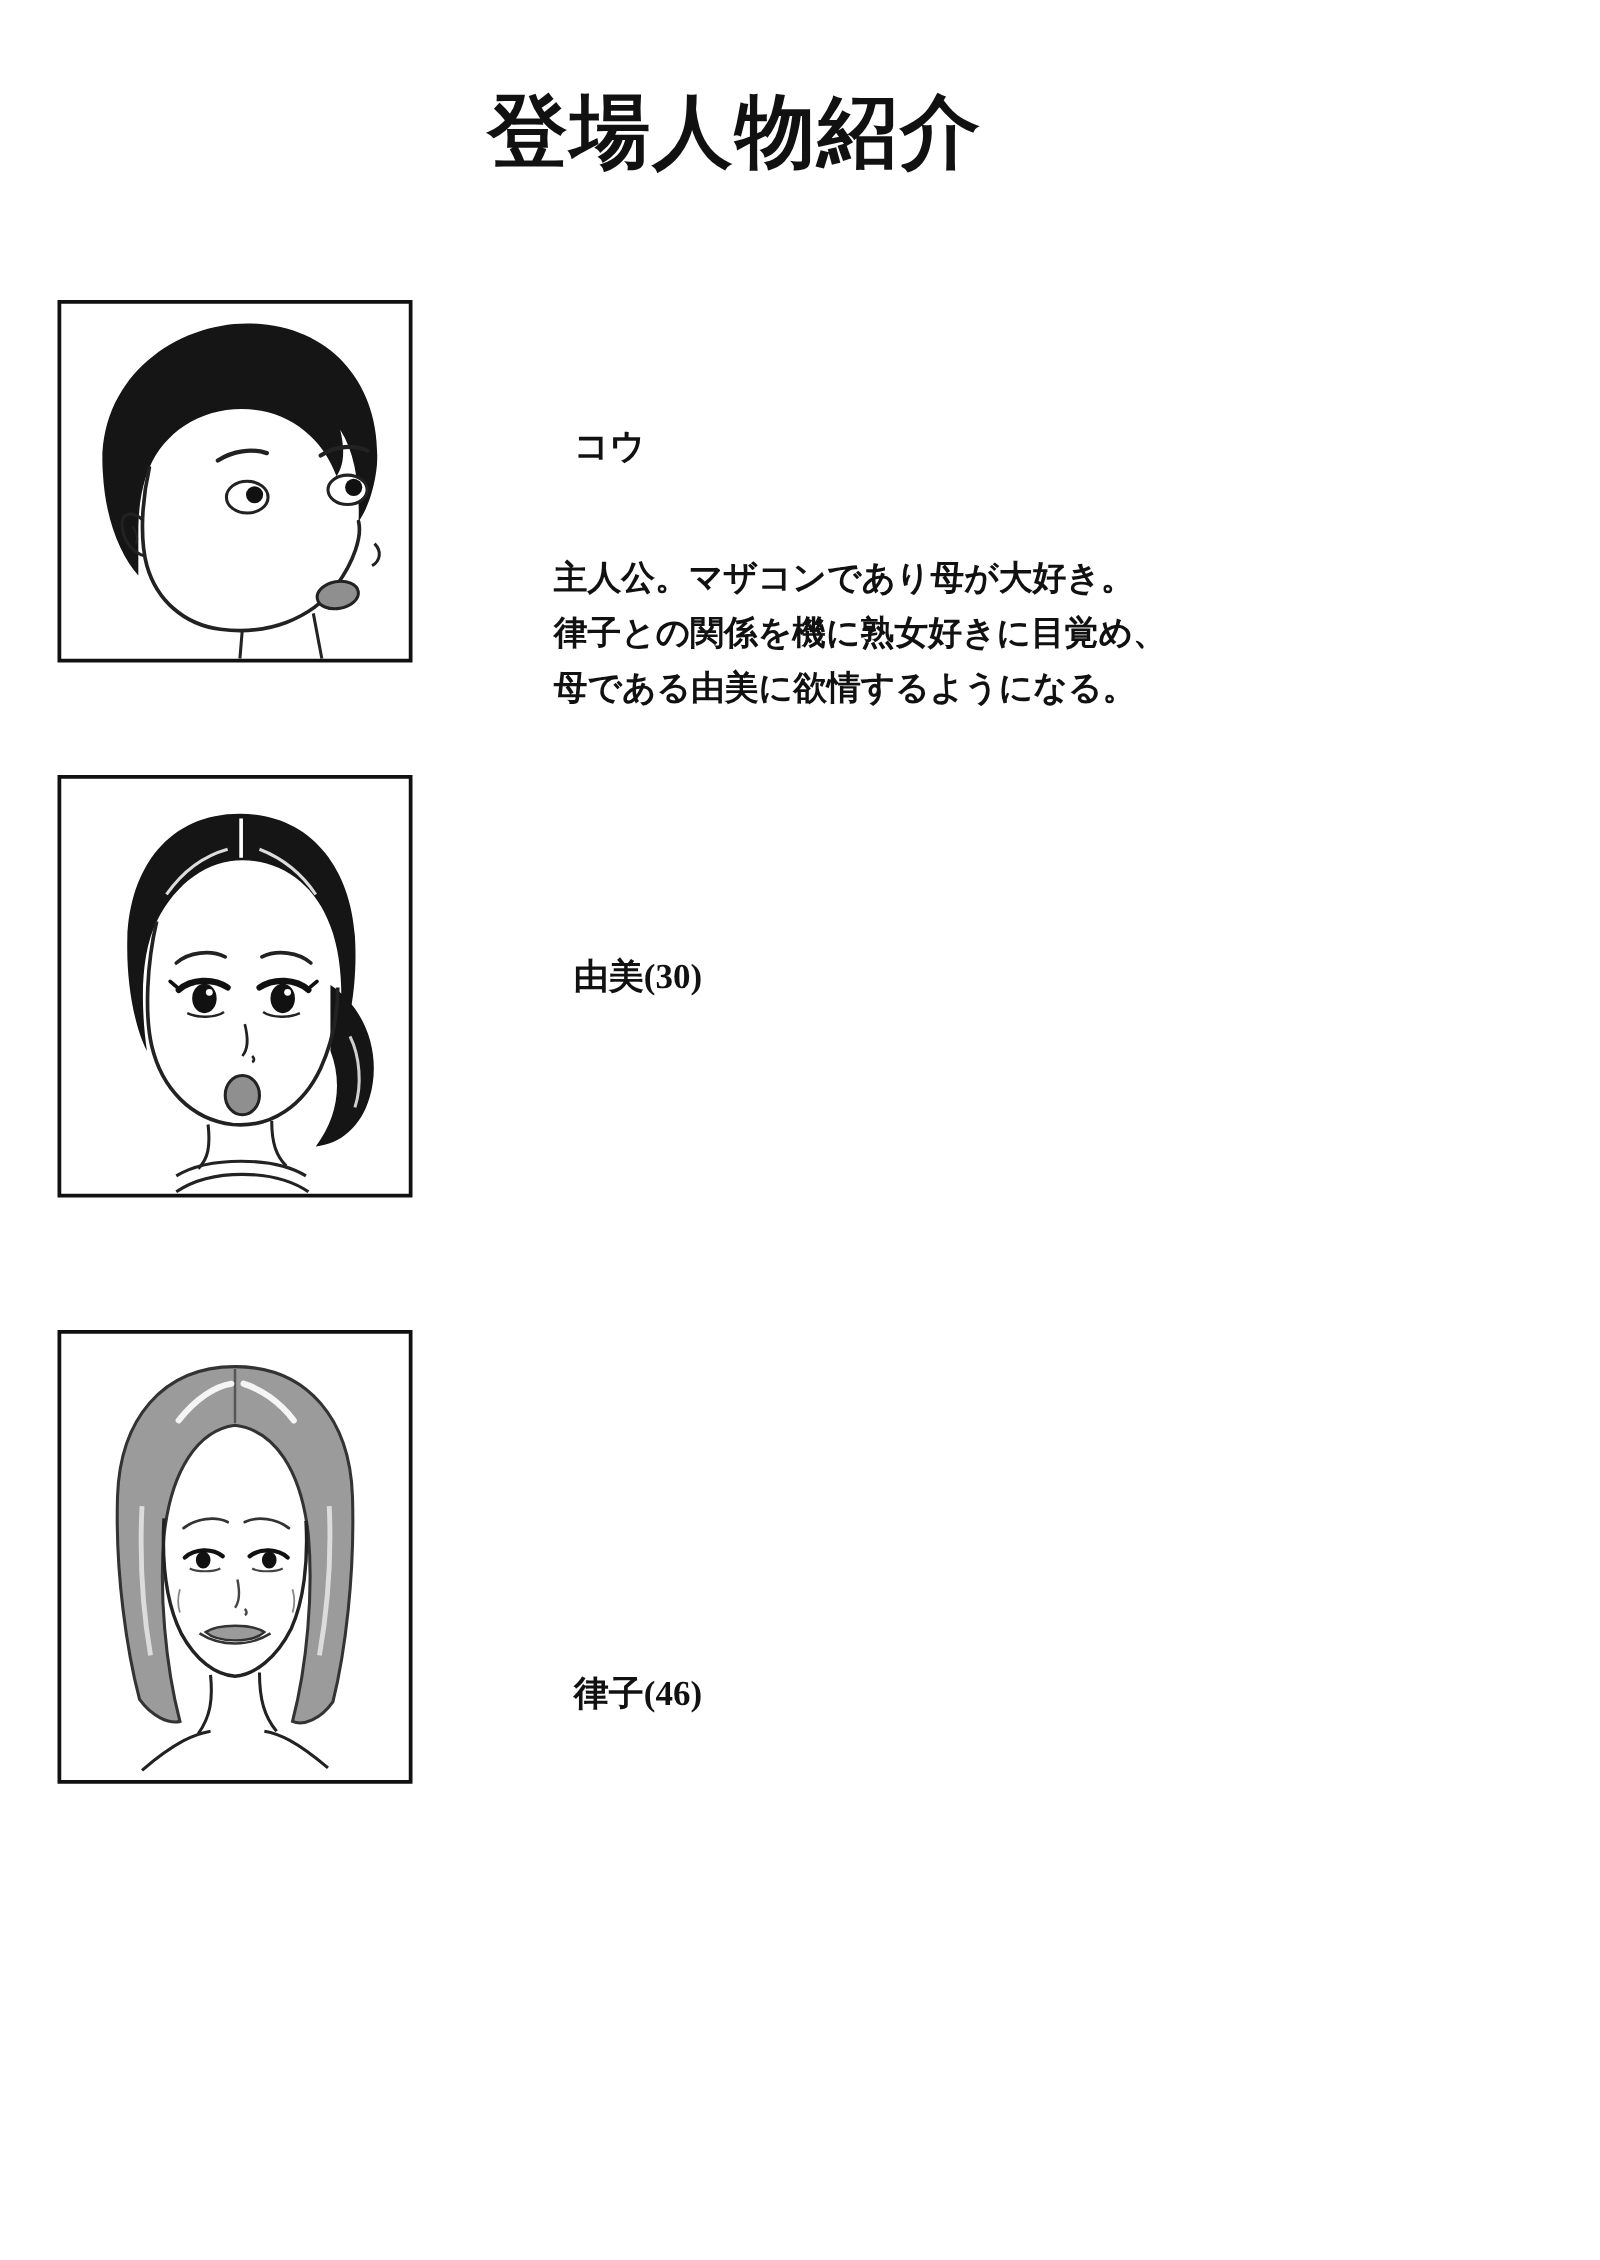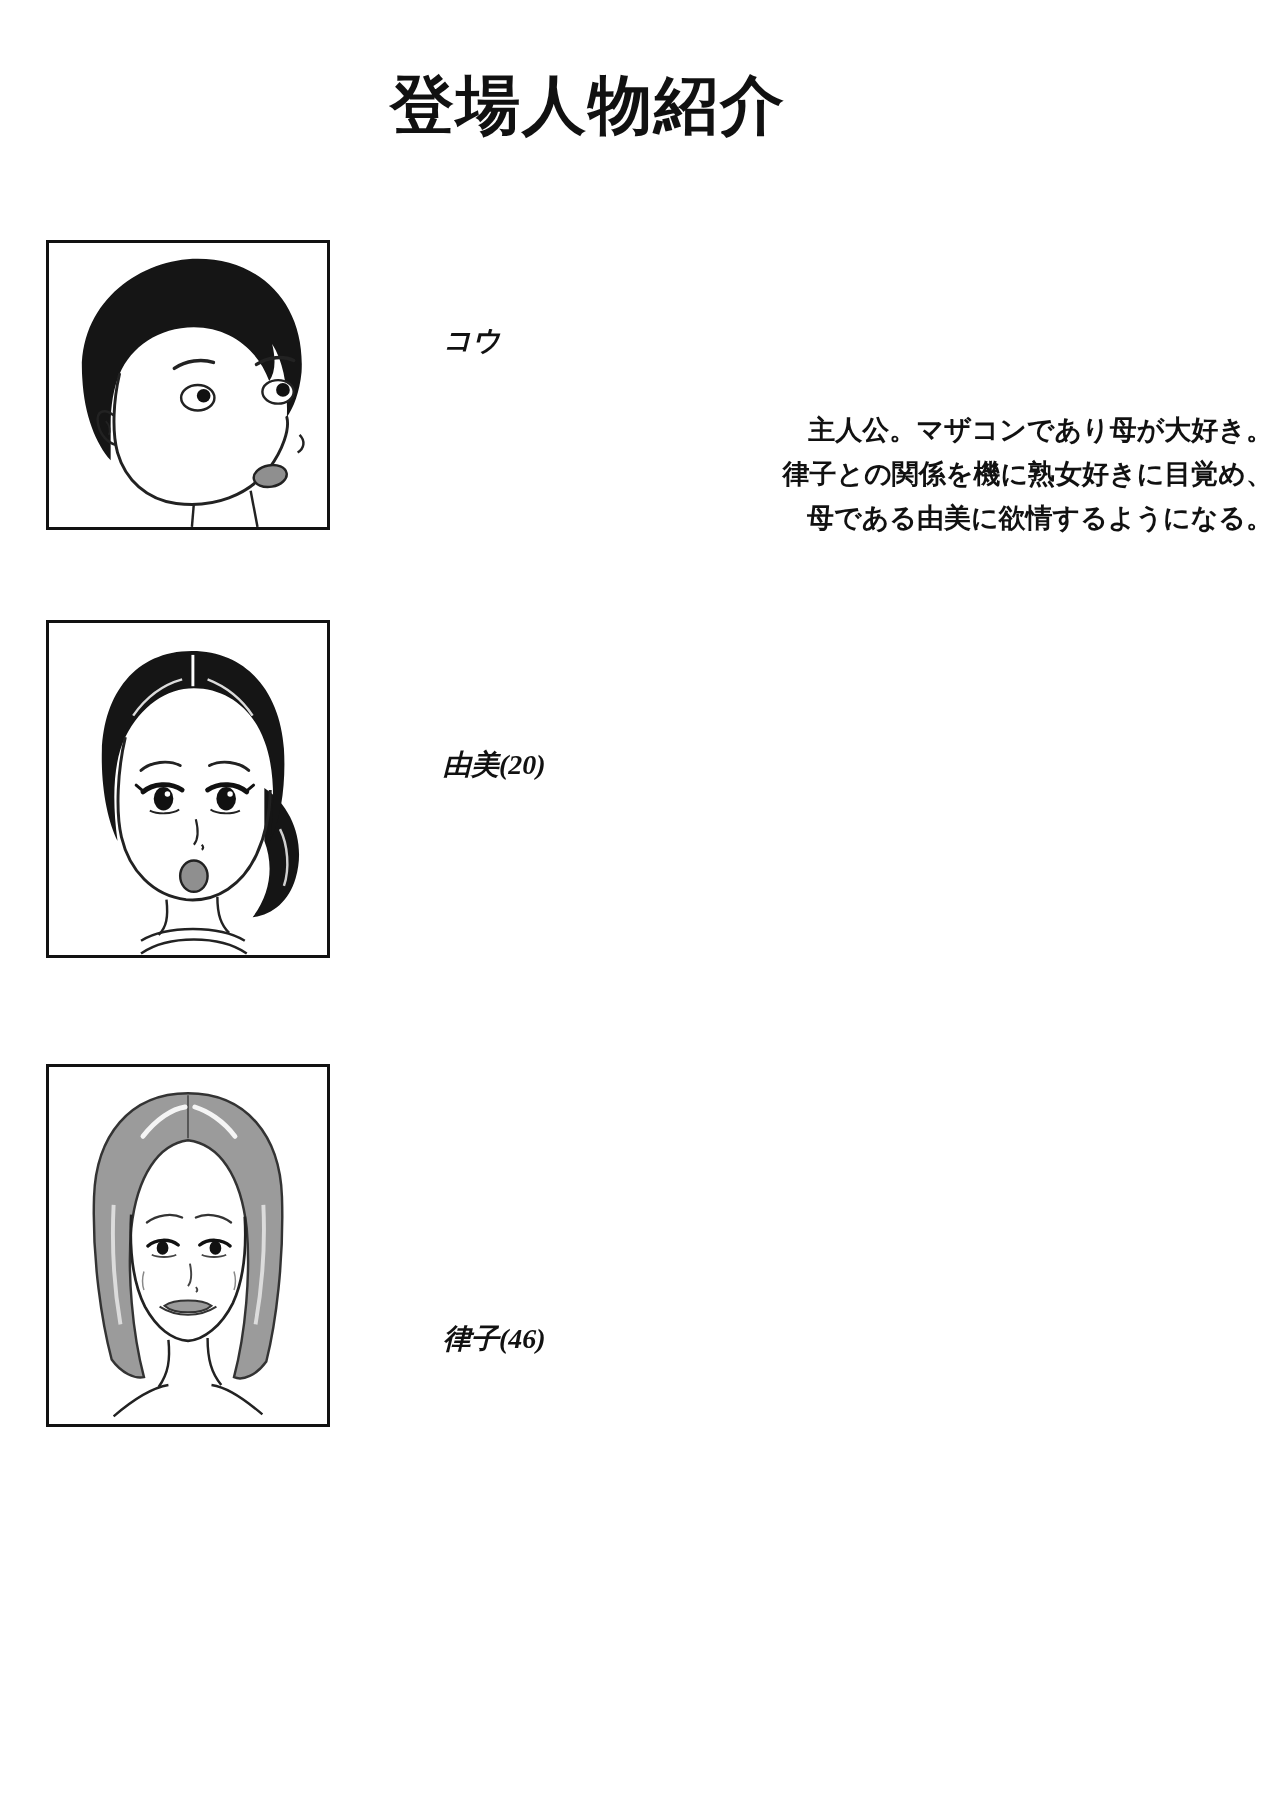--- a/index.html
+++ b/index.html
@@ -34,40 +34,39 @@
     background: #ffffff;
     border: 3px solid #111111;
     box-sizing: border-box;
   }
   .portrait svg { display: block; width: 100%; height: 100%; }
   .portrait-1 { left: 46px;  top: 240px;  width: 284px; height: 290px; }
   .portrait-2 { left: 46px;  top: 620px;  width: 284px; height: 338px; }
   .portrait-3 { left: 46px;  top: 1064px; width: 284px; height: 363px; }
   .char-name {
     position: absolute;
-    margin: 0;
+    margin: 16px;
     font-size: 28px;
     font-weight: 700;
     white-space: nowrap;
-    font-style: italic;
   }
   .name-1 { left: 443px; top: 322px; }
   .name-2 { left: 443px; top: 746px; }
   .name-3 { left: 443px; top: 1320px; text-align: center; }
   .char-desc {
     position: absolute;
     margin: 0;
     width: 830px;
     font-size: 27px;
     font-weight: 600;
     line-height: 41px;
     white-space: pre-line;
     color: #111111;
   }
-  .desc-1 { left: 443px; top: 408px; line-height: 44px; text-align: right; }
+  .desc-1 { left: 443px; top: 440px; line-height: 44px; }
   .desc-2 { left: 443px; top: 808px; line-height: 35px; }
   .desc-3 { left: 430px; top: 1398px; line-height: 37px; }
 </style>
 </head>
 <body>
 
 <div class="page">
 
   <h1 class="page-title">登場人物紹介</h1>
 
@@ -132,21 +131,21 @@
       <path d="M150,200 C153,212 153,220 148,226" stroke="#222222" stroke-width="2.2" fill="none"></path>
       <path d="M156,226 C158,228 158,230 156,231" stroke="#222222" stroke-width="2.2" fill="none"></path>
 
       <ellipse cx="148" cy="258" rx="14" ry="16" fill="#8f8f8f" stroke="#222222" stroke-width="2.5"></ellipse>
 
       <path d="M120,282 C122,300 120,310 112,318 M172,279 C172,298 176,308 184,316" stroke="#222222" stroke-width="2.5" fill="none"></path>
 
       <path d="M94,324 C120,308 174,308 200,324 M94,337 C122,318 174,318 202,337" stroke="#222222" stroke-width="2.5" fill="none"></path>
     </svg>
   </figure>
-  <h2 class="char-name name-2">由美(20)</h2>
+  <h2 class="char-name name-2">由美(30)</h2>
 
   <figure class="portrait portrait-3">
     <svg viewBox="0 0 284 363">
 
       <path d="M142,26 C82,26 48,70 46,132 C44,196 54,260 64,298 C74,312 88,318 97,316 C85,270 80,210 84,164 C90,110 112,78 142,74 C174,78 196,110 202,164 C206,210 201,270 189,316 C198,320 212,314 222,300 C232,260 240,196 238,132 C236,70 202,26 142,26 Z" fill="#9b9b9b" stroke="#333333" stroke-width="2.5"></path>
       <path d="M142,28 L142,72" stroke="#555555" stroke-width="2"></path>
 
       <path d="M96,70 C110,52 126,42 139,40 M190,70 C178,54 162,44 149,40" stroke="#ffffff" stroke-width="5" fill="none" stroke-linecap="round" opacity="0.9"></path>
       <path d="M66,140 C64,182 66,222 73,262 M219,140 C221,182 218,222 211,262" stroke="#ffffff" stroke-width="4" fill="none" opacity="0.65"></path>
 

